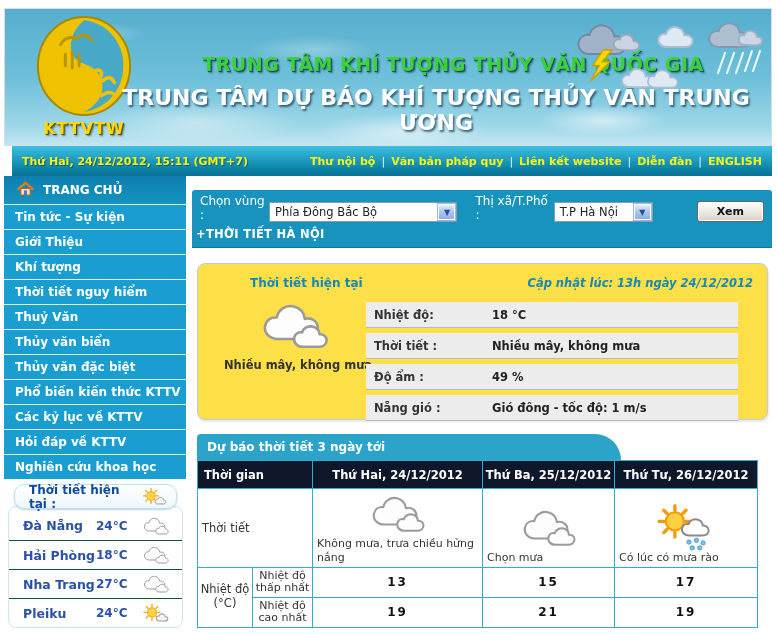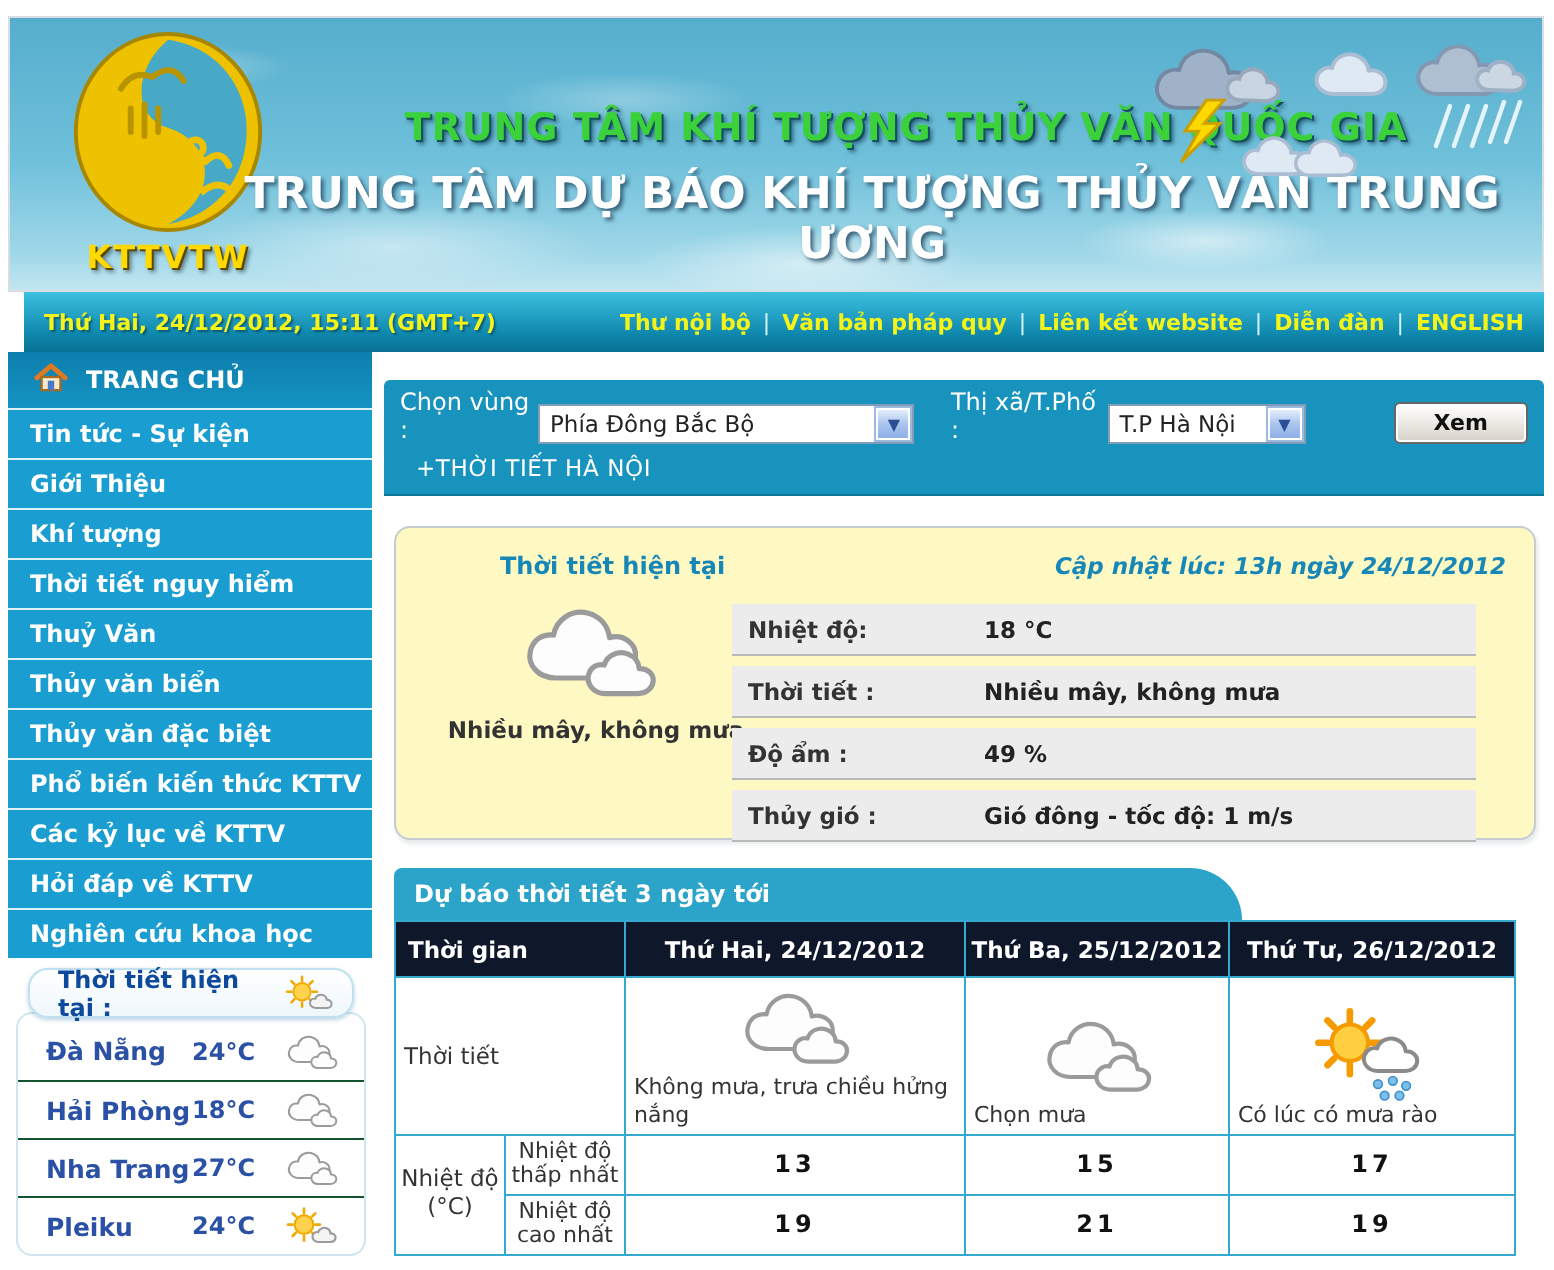--- a/index.html
+++ b/index.html
@@ -116,27 +116,27 @@
     display:flex; align-items:center; justify-content:center;
     color:#2b4f94; font-size:8px;
   }
   .btn-xem {
     margin-left:44px; width:72px; height:21px; border:1px solid #666;
     border-radius:3px; background:linear-gradient(#ffffff,#e8e5df 60%,#d4d0c8);
     font-size:11px; font-weight:bold; color:#111; cursor:pointer;
     box-shadow:inset 0 0 0 1px #fff;
     font-family:"DejaVu Sans","Liberation Sans",sans-serif;
   }
-  .section-title { height:25px; line-height:24px; padding-left:16px; color:#fff;
-    font-size:11.5px; font-weight:normal; letter-spacing:.3px; }
+  .section-title { height:25px; line-height:24px; padding-left:4px; color:#fff;
+    font-size:11.5px; font-weight:bold; letter-spacing:.3px; }
 
   
   #panel {
     position:relative; margin:15px 4px 0 5px; height:157px;
-    background:#fef9c3; border:1px solid #c4ccd1; border-radius:8px;
+    background:#fde047; border:1px solid #c4ccd1; border-radius:8px;
     box-shadow:1px 2px 2px rgba(150,170,180,.25);
   }
   #panel .p-title { position:absolute; left:52px; top:12px; font-size:12px; font-weight:bold; color:#1787b8; }
   #panel .p-updated { position:absolute; right:14px; top:12px; font-size:11.5px; font-weight:bold; font-style:italic; color:#1787b8; }
   #panel .p-icon { position:absolute; left:42px; top:36px; width:110px; height:52px; }
   #panel .p-cond { position:absolute; left:0; top:94px; width:200px; text-align:center;
     font-size:11.5px; font-weight:bold; color:#333; }
   #panel .info { position:absolute; left:168px; right:29px; top:38px; }
   .info-row {
     display:flex; align-items:center; height:26px; margin-bottom:5px;
@@ -373,21 +373,21 @@
         </div>
         <div class="info-row">
           <span class="ilabel">Thời tiết :</span>
           <span class="ivalue">Nhiều mây, không mưa</span>
         </div>
         <div class="info-row">
           <span class="ilabel">Độ ẩm :</span>
           <span class="ivalue">49 %</span>
         </div>
         <div class="info-row">
-          <span class="ilabel">Thủy gió :</span>
+          <span class="ilabel">Nẵng gió :</span>
           <span class="ivalue">Gió đông - tốc độ: 1 m/s</span>
         </div>
       </div>
     </div>
 
     <div id="forecast">
       <div id="forecast-tab">Dự báo thời tiết 3 ngày tới</div>
       <table class="fx">
         <colgroup>
             <col style="width:55px">

